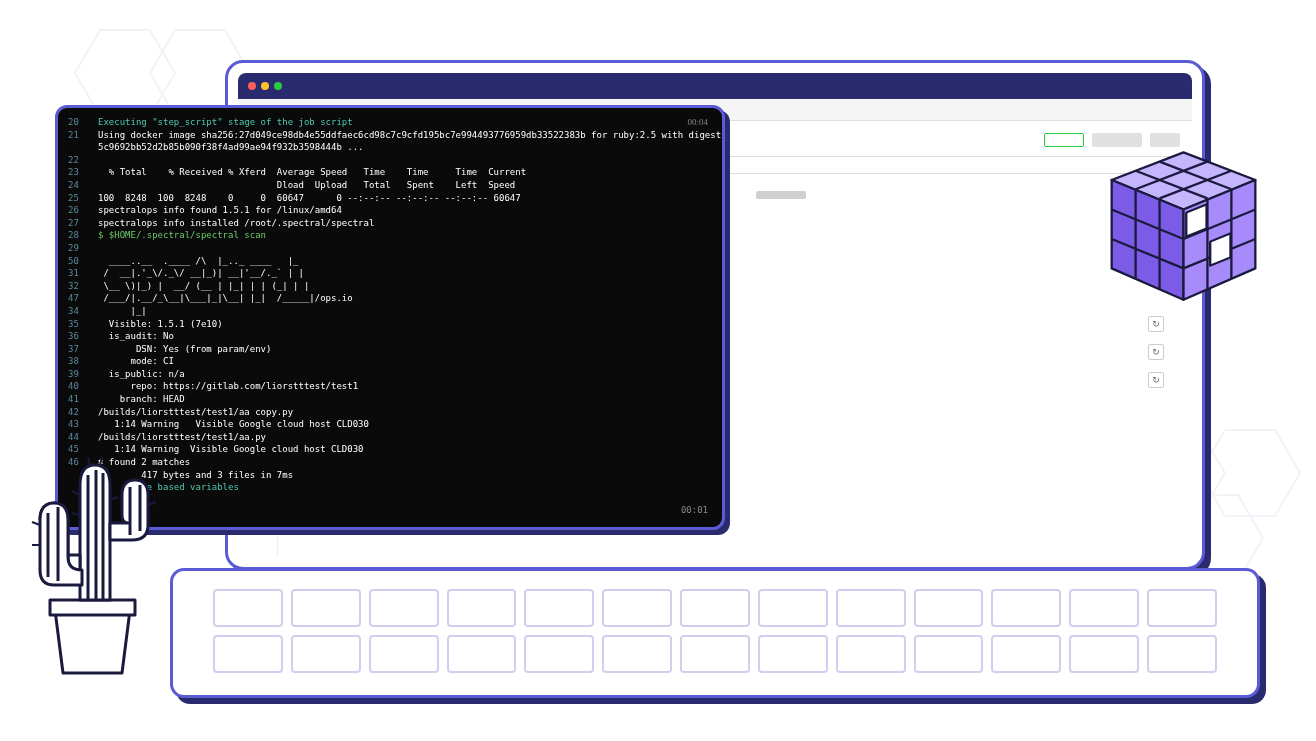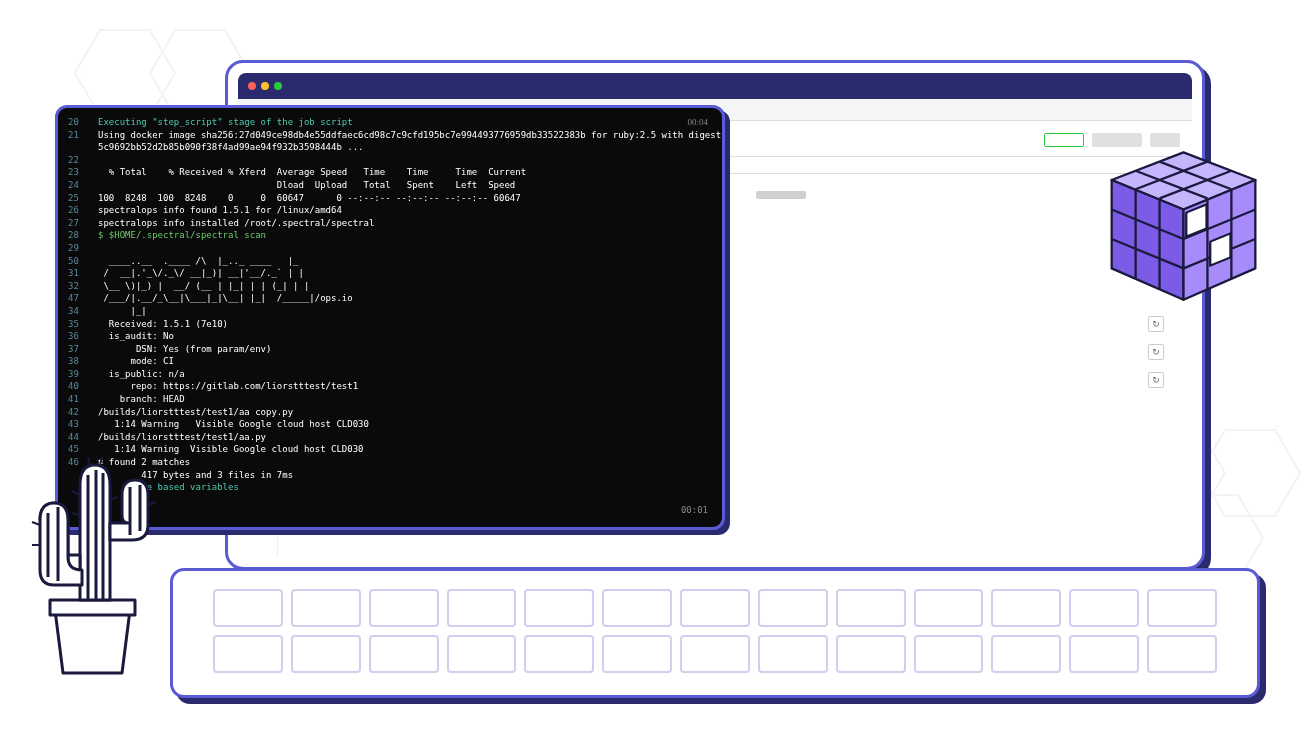--- a/index.html
+++ b/index.html
@@ -252,21 +252,21 @@
       <div class="term-line"><span class="ln">25</span><span class="tx ">100  8248  100  8248    0     0  60647      0 --:--:-- --:--:-- --:--:-- 60647</span></div>
       <div class="term-line"><span class="ln">26</span><span class="tx ">spectralops info found 1.5.1 for /linux/amd64</span></div>
       <div class="term-line"><span class="ln">27</span><span class="tx ">spectralops info installed /root/.spectral/spectral</span></div>
       <div class="term-line"><span class="ln">28</span><span class="tx green">$ $HOME/.spectral/spectral scan</span></div>
       <div class="term-line"><span class="ln">29</span><span class="tx "></span></div>
       <div class="term-line"><span class="ln">50</span><span class="tx ">  ____..__  .____ /\  |_.._ ____   |_</span></div>
       <div class="term-line"><span class="ln">31</span><span class="tx "> /  __|.'_\/._\/ __|_)| __|'__/._` | |</span></div>
       <div class="term-line"><span class="ln">32</span><span class="tx "> \__ \)|_) |  __/ (__ | |_| | | (_| | |</span></div>
       <div class="term-line"><span class="ln">47</span><span class="tx "> /___/|.__/_\__|\___|_|\__| |_|  /_____|/ops.io</span></div>
       <div class="term-line"><span class="ln">34</span><span class="tx ">      |_|</span></div>
-      <div class="term-line"><span class="ln">35</span><span class="tx ">  Received: 1.5.1 (7e10)</span></div>
+      <div class="term-line"><span class="ln">35</span><span class="tx ">  Visible: 1.5.1 (7e10)</span></div>
       <div class="term-line"><span class="ln">36</span><span class="tx ">  is_audit: No</span></div>
       <div class="term-line"><span class="ln">37</span><span class="tx ">       DSN: Yes (from param/env)</span></div>
       <div class="term-line"><span class="ln">38</span><span class="tx ">      mode: CI</span></div>
       <div class="term-line"><span class="ln">39</span><span class="tx ">  is_public: n/a</span></div>
       <div class="term-line"><span class="ln">40</span><span class="tx ">      repo: <span class="link">https://gitlab.com/liorstttest/test1</span></span></div>
       <div class="term-line"><span class="ln">41</span><span class="tx ">    branch: HEAD</span></div>
       <div class="term-line"><span class="ln">42</span><span class="tx ">/builds/liorstttest/test1/aa copy.py</span></div>
       <div class="term-line"><span class="ln">43</span><span class="tx ">   1:14 Warning   Visible Google cloud host CLD030</span></div>
       <div class="term-line"><span class="ln">44</span><span class="tx ">/builds/liorstttest/test1/aa.py</span></div>
       <div class="term-line"><span class="ln">45</span><span class="tx ">   1:14 Warning  Visible Google cloud host CLD030</span></div>

